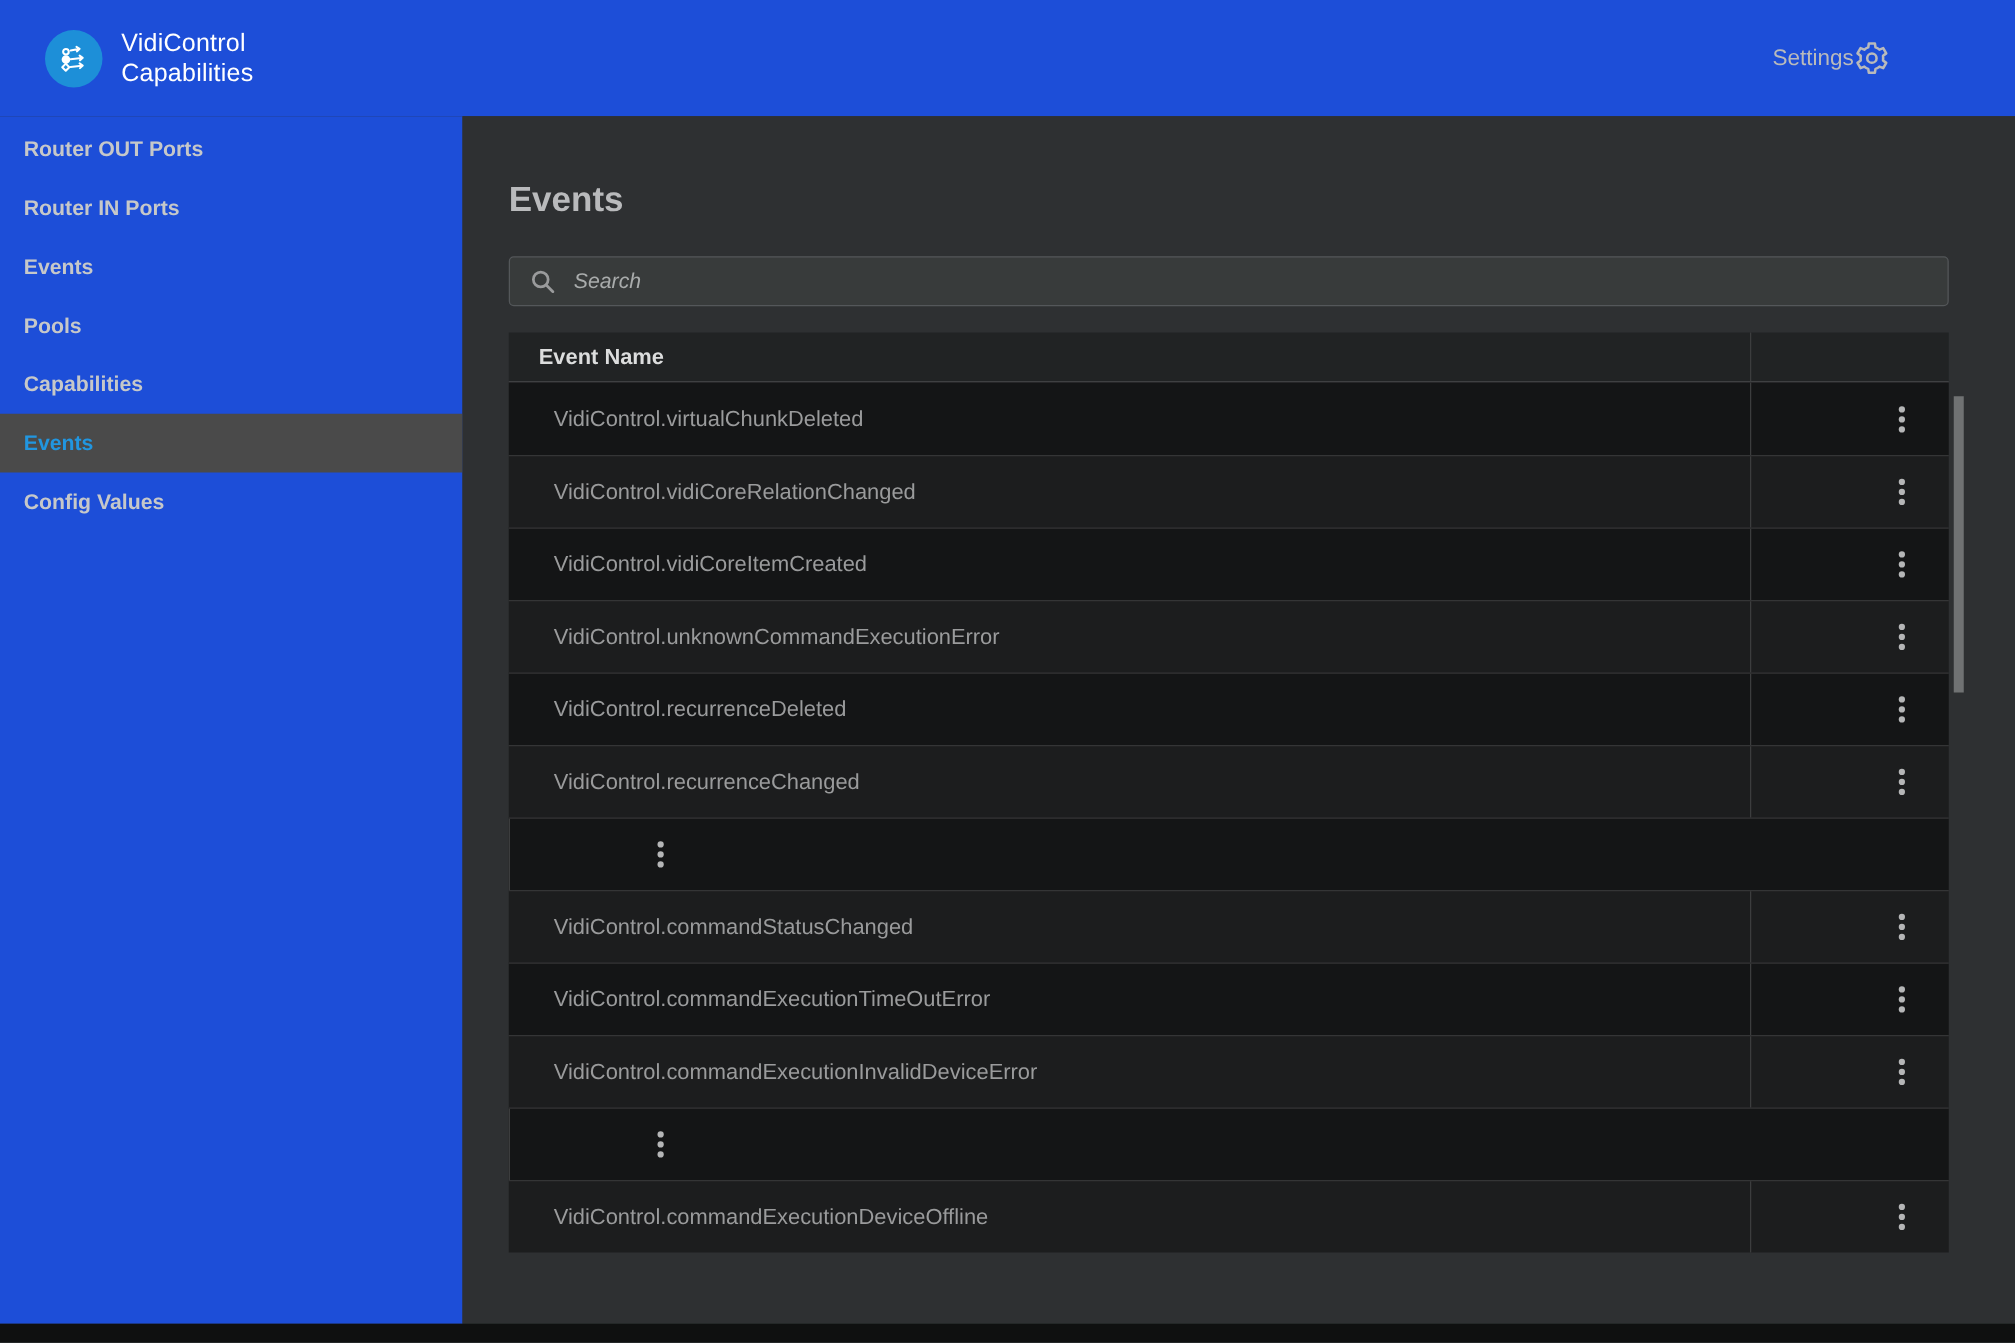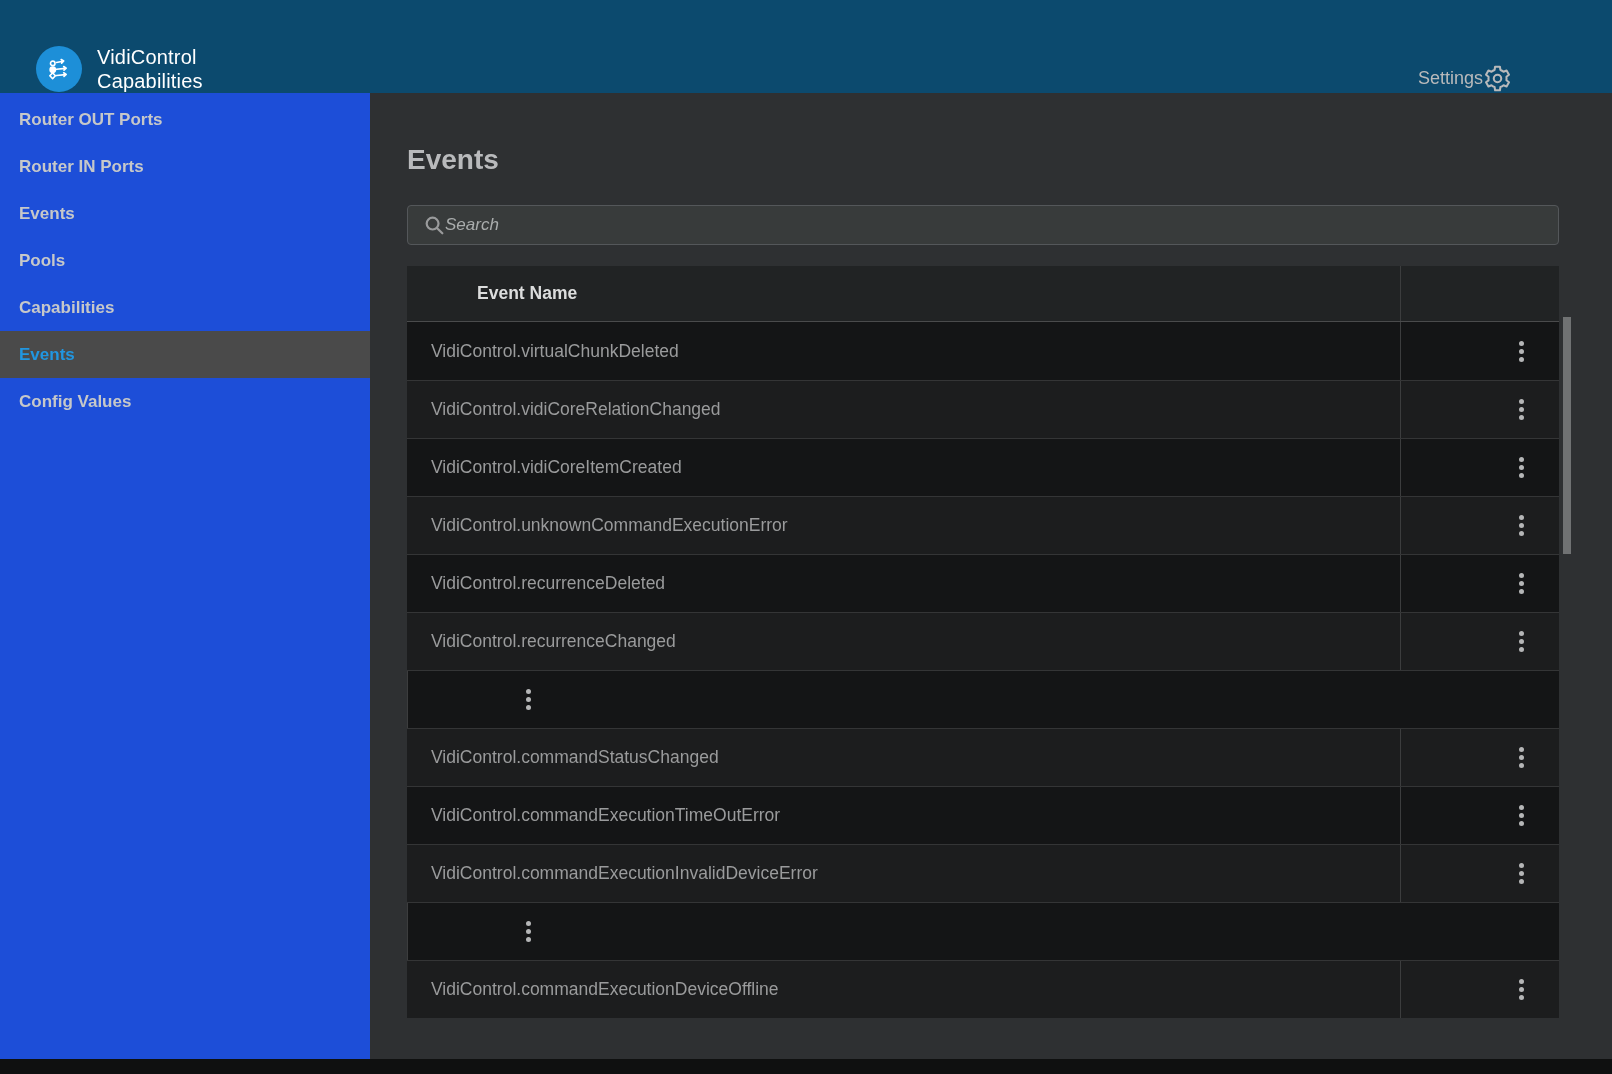--- a/index.html
+++ b/index.html
@@ -8,22 +8,22 @@
     font-family: "Liberation Sans", "DejaVu Sans", sans-serif;
     background: #2e3032;
     overflow: hidden;
     position: relative;
   }
 
   
   .topbar {
     position: absolute; left: 0; top: 0;
     width: 1612px; height: 93px;
-    background: #0c4a6e;
-    display: flex; align-items: flex-end; justify-content: space-between;
+    background: #1d4ed8;
+    display: flex; align-items: center; justify-content: space-between;
   }
   .brand { display: flex; align-items: center; margin-left: 36px; gap: 15px; }
   .logo-circle {
     width: 46px; height: 46px; border-radius: 50%;
     background: #1d8fd8;
     display: flex; align-items: center; justify-content: center;
     flex: none;
   }
   .app-title { color: #ffffff; font-size: 20px; line-height: 24px; font-weight: 400; letter-spacing: .2px; }
   .topbar-right { display: flex; align-items: center; margin-right: 100px; cursor: pointer; }
@@ -57,53 +57,53 @@
     color: #b9babc;
   }
 
   .search-box {
     margin-top: 28px;
     width: 1152px; height: 40px;
     background: #383b3b;
     border: 1px solid #54575a;
     border-radius: 4px;
     display: flex; align-items: center;
-    padding-left: 16px; 
+    padding-left: 16px; gap: 14px;
   }
   .search-input {
     flex: 1; height: 100%;
     background: transparent; border: none; outline: none;
     color: #d8d8d8; font-size: 17px;
     font-family: "Liberation Sans", "DejaVu Sans", sans-serif;
   }
   .search-input::placeholder { font-style: italic; color: #a9acac; }
 
   
   .etable { margin-top: 21px; width: 1152px; }
   .thead-row {
-    height: 56px; background: #212324;
-    display: flex; align-items: flex-start; padding-left: 46px;
+    height: 40px; background: #212324;
+    display: flex; align-items: flex-start;
   }
   .th-name {
     flex: 1; padding-left: 24px;
     color: #dcdddd; font-size: 17.5px; font-weight: 700;
     align-self: stretch; display: flex; align-items: center;
   }
   .th-actions { width: 159px; align-self: stretch; border-left: 1px solid #3c3d3e; }
   .thead-row { border-bottom: 1px solid #4a4b4c; }
 
   .trow {
     height: 58px; display: flex; align-items: stretch;
     border-top: 1px solid #343536;
   }
   .trow:first-child { border-top: none; }
   .trow.dark  { background: #141516; }
   .trow.light { background: #1c1d1e; gap: 12px; }
   .tcell-name {
-    flex: 1; padding-left: 24px;
+    flex: 1; padding-left: 36px;
     display: flex; align-items: center;
     color: #9a9b9c; font-size: 17.5px;
   }
   .tcell-action {
     width: 159px; border-left: 1px solid #3c3d3e;
     display: flex; align-items: center; justify-content: flex-end;
     padding-right: 31px;
   }
   .kebab {
     display: flex; flex-direction: column; gap: 3px;

